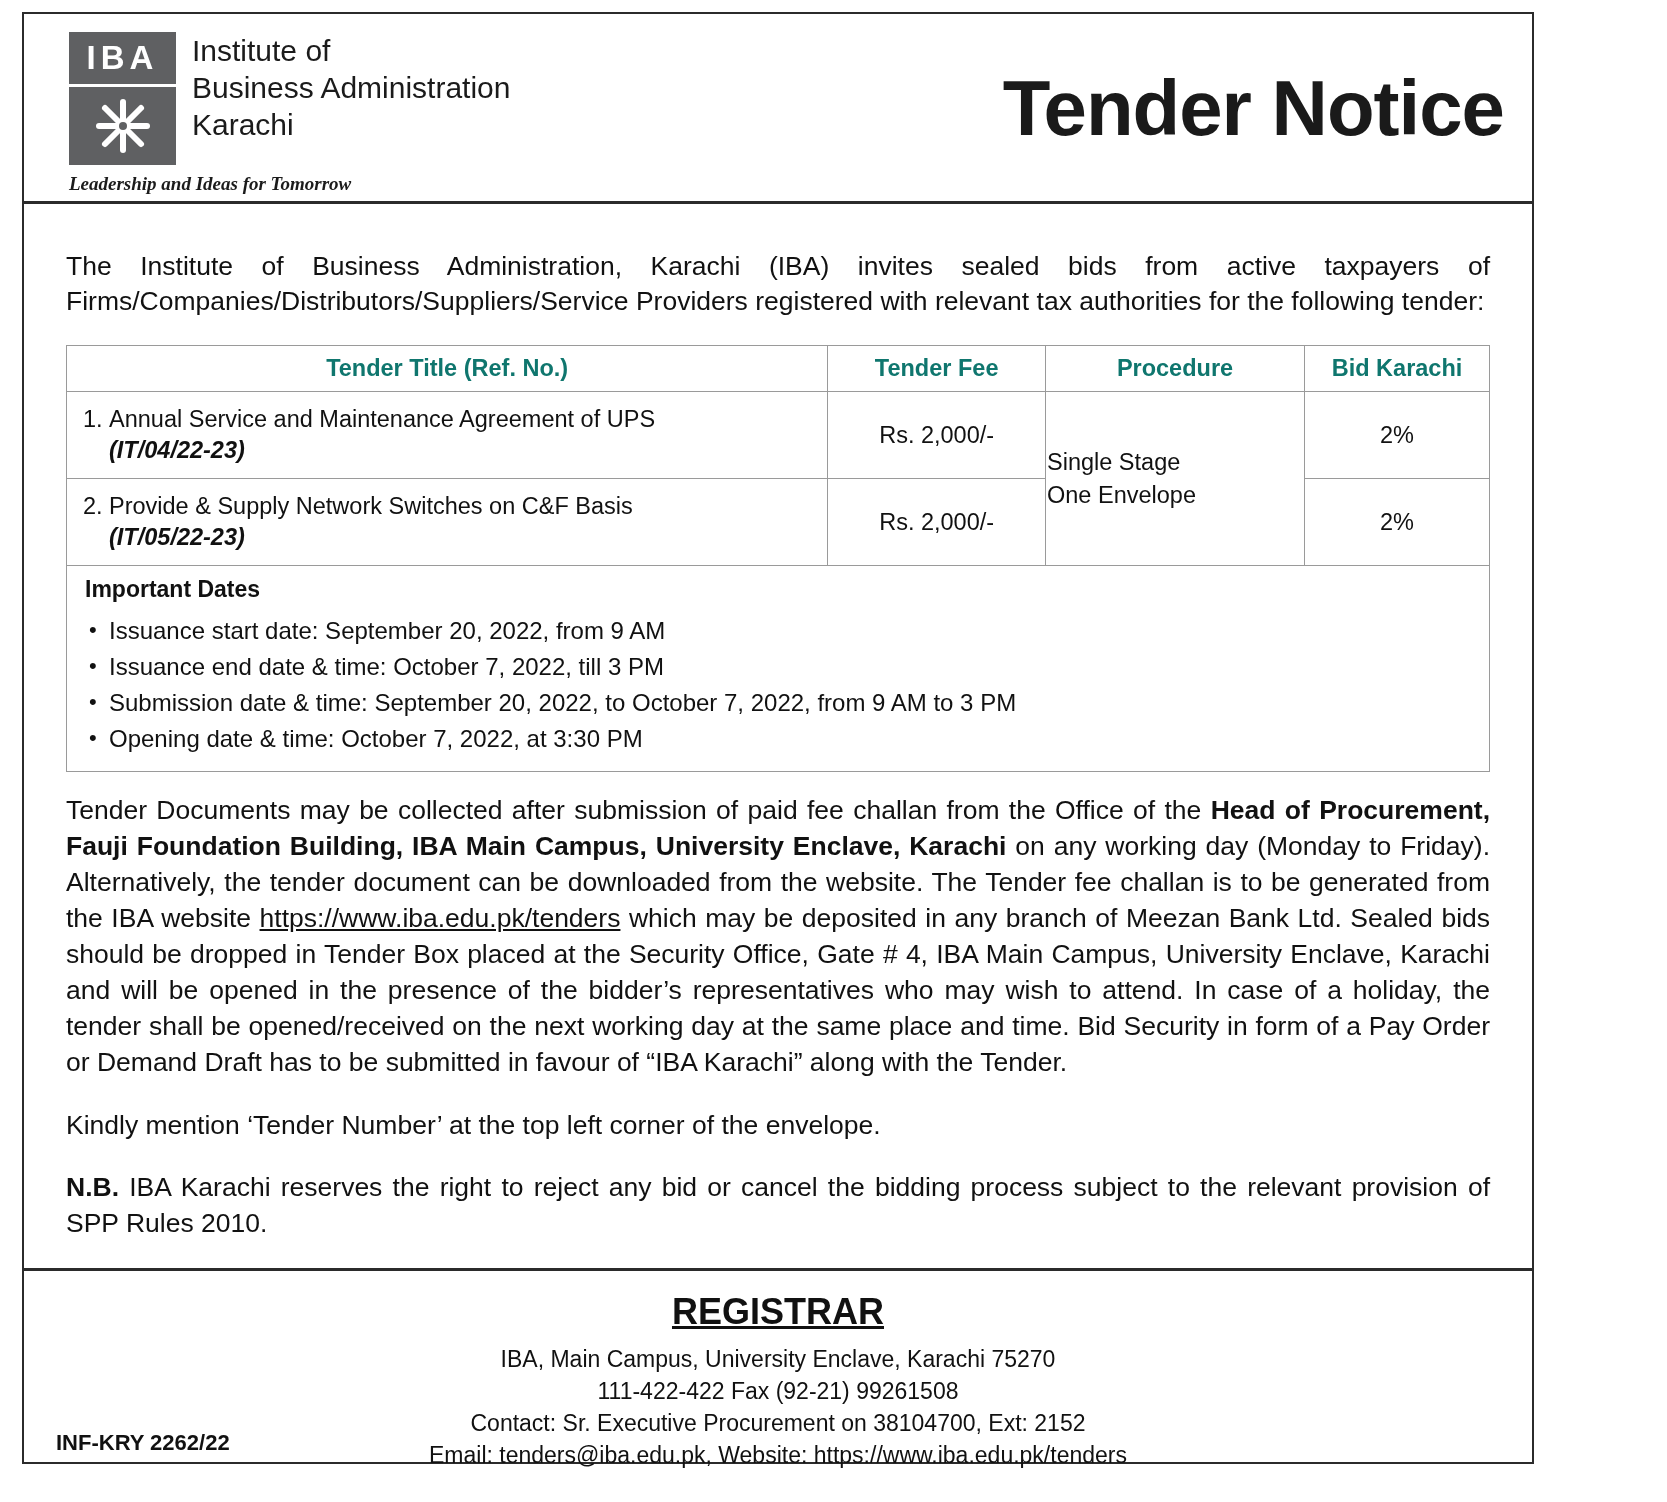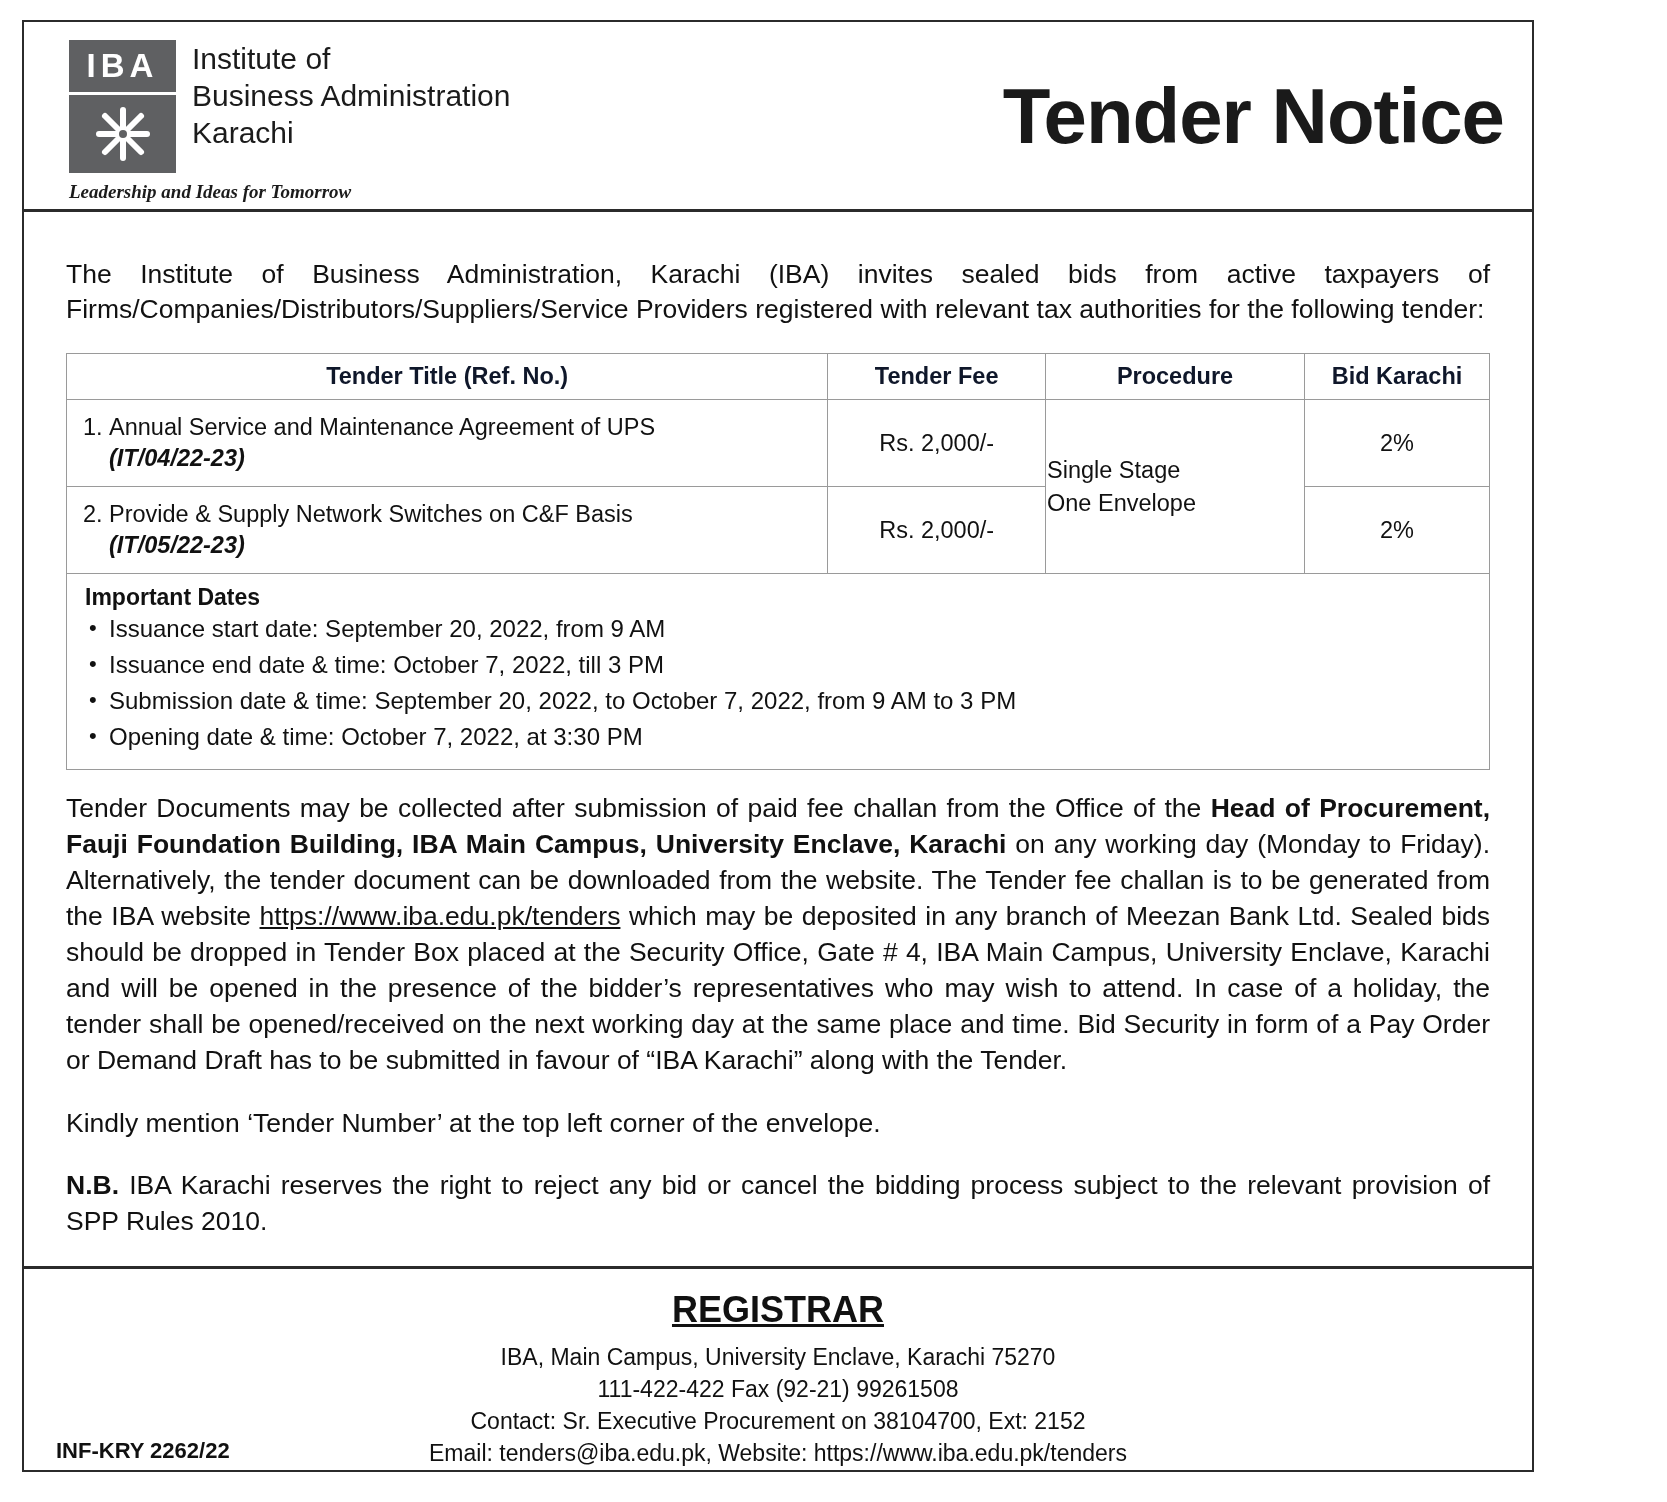--- a/index.html
+++ b/index.html
@@ -16,21 +16,21 @@
     width: 1667px;
     height: 1502px;
     background: #ffffff;
     box-sizing: border-box;
     overflow: hidden;
   }
   
   .doc-frame {
     position: absolute;
     left: 22px;
-    top: 20px;
+    top: 12px;
     width: 1512px;
     height: 1452px;
     border: 2px solid #2b2b2b;
     box-sizing: border-box;
   }
 
   
   .header-band {
     position: relative;
     height: 190px;
@@ -130,21 +130,21 @@
   table.tender-table th,
   table.tender-table td {
     border: 1px solid #9a9a9a;
     box-sizing: border-box;
   }
   table.tender-table th {
     font-size: 23.5px;
     font-weight: bold;
     text-align: center;
     padding: 9px 4px;
-    color: #0f172a;
+    color: #0f766e;
   }
   .col-title  { width: 53.5%; }
   .col-fee    { width: 15.3%; }
   .col-proc   { width: 18.2%; }
   .col-sec    { width: 13.0%; }
 
   td.cell-title {
     font-size: 23.5px;
     line-height: 31px;
     padding: 12px 10px 12px 16px;
@@ -176,20 +176,21 @@
     color: #111111;
     vertical-align: middle;
   }
   td.dates-cell {
     padding: 10px 10px 14px 18px;
   }
   .dates-head {
     font-size: 23px;
     font-weight: bold;
     color: #111111;
+    margin-bottom: 10px;
   }
   ul.dates-list {
     list-style: none;
     margin: 0;
     padding: 0;
   }
   ul.dates-list li {
     font-size: 24px;
     line-height: 36px;
     color: #111111;

